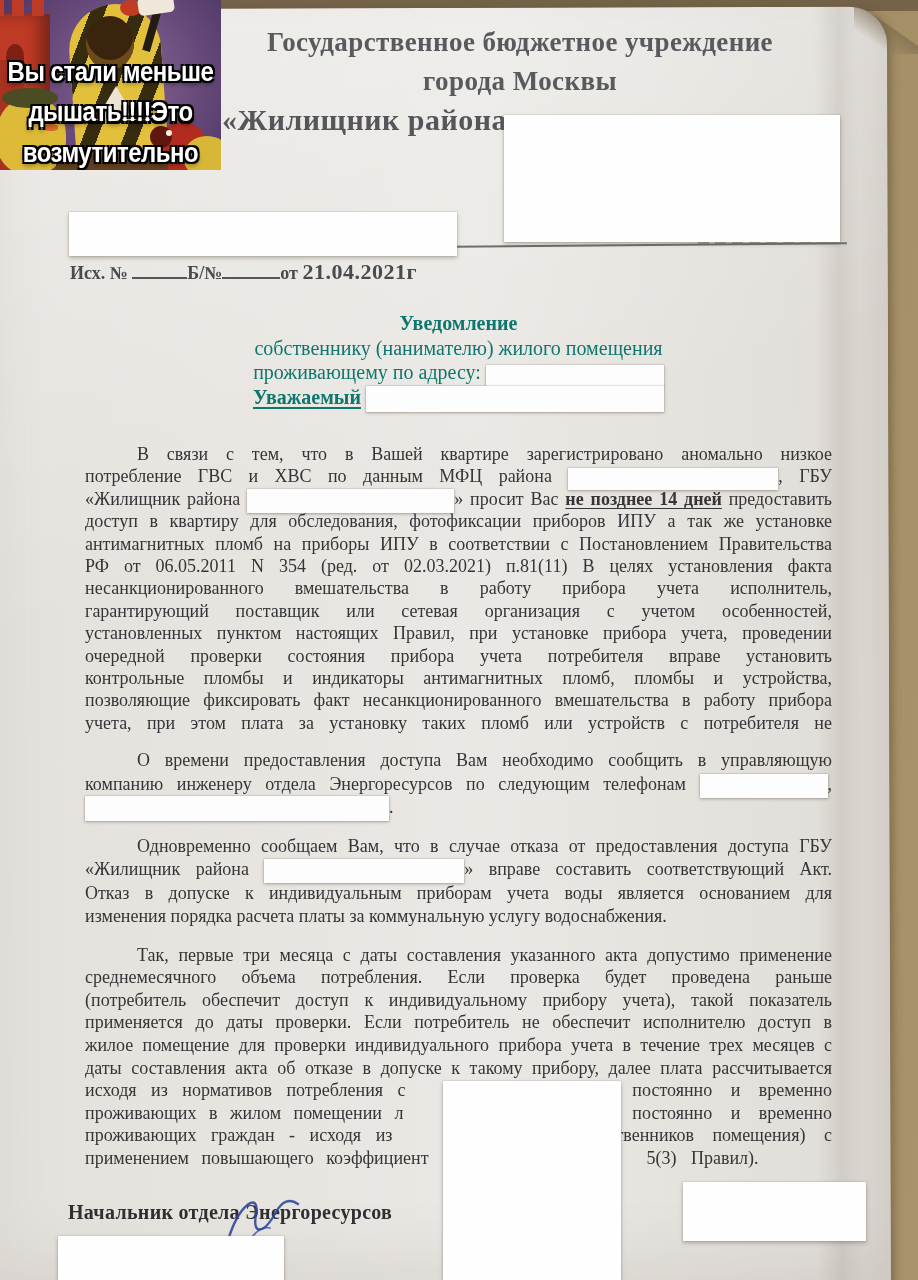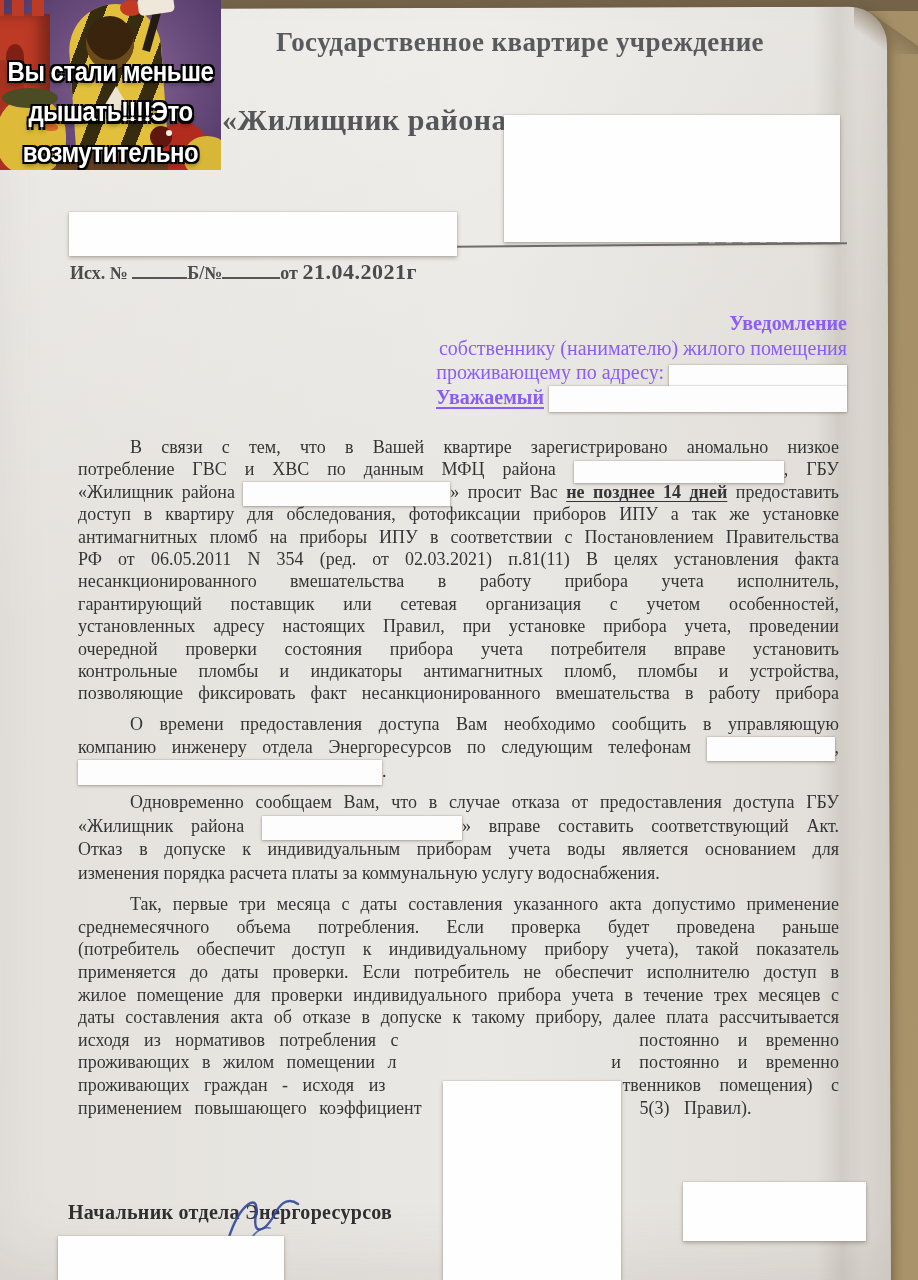--- a/index.html
+++ b/index.html
@@ -28,25 +28,25 @@
   #hdr1{top:27px;font-size:27px;}
   #hdr2{top:66px;font-size:27px;}
   #hdr3{position:absolute;left:222px;top:103px;font-size:30px;font-weight:bold;color:#55565a;letter-spacing:.5px;}
   #hline{position:absolute;left:70px;top:249px;width:777px;height:2px;background:#6f6e6c;transform:rotate(-0.5deg);transform-origin:left center;z-index:1;}
   #sliver{position:absolute;left:698px;top:240px;width:138px;height:4px;opacity:.65;z-index:1;
     background:repeating-linear-gradient(90deg,#7d7c7a 0 11px,transparent 11px 17px);}
   #refline{position:absolute;left:70px;top:259px;font-size:18px;font-weight:bold;color:#4b4b4e;}
   .uline{display:inline-block;border-bottom:2px solid #55555a;height:14px;}
   #ref-date{font-size:22px;letter-spacing:.5px;}
   
-  #titleblock{position:absolute;left:70px;top:311px;width:777px;text-align:right;font-size:20px;line-height:24.5px;color:#8b5cf6;}
+  #titleblock{position:absolute;left:70px;top:311px;width:777px;text-align:center;font-size:20px;line-height:24.5px;color:#0f766e;}
   .bu{font-weight:bold;text-decoration:underline;text-underline-offset:3px;}
   
   #bodytext{position:absolute;left:70px;top:428px;width:777px;font-size:18px;color:#353537;}
-  .para{margin:8px;}
+  .para{margin:15px;}
   .line{height:22.4px;line-height:22.4px;text-align:justify;text-align-last:justify;white-space:nowrap;}
   .p2 .line,.p3 .line{height:23.5px;line-height:23.5px;}
   .p4 .line{height:22.6px;line-height:22.6px;}
   .last{text-align-last:left;}
   .ind{text-indent:52px;}
   .split{display:flex;justify-content:space-between;text-align:left;text-align-last:left;}
   .ws14{word-spacing:14px;text-align:center;} .ws10{word-spacing:10px;} .ws8{word-spacing:8px;}
   
   .rb{display:inline-block;background:#fdfdfd;vertical-align:text-bottom;margin-bottom:-4px;
       box-shadow:0 1px 3px rgba(80,70,58,.40),0 0 0 .5px rgba(160,152,140,.35);}
@@ -104,21 +104,22 @@
 <body>
 
 <div id="top-strip"></div>
 <div id="paper">
     <div class="crease"></div>
   </div>
 <div id="cornershade"></div>
 
 <div id="content">
 
-  <div id="hdr1" class="hdr">Государственное квартире учреждение</div>
+  <div id="hdr1" class="hdr">Государственное бюджетное учреждение</div>
+  <div id="hdr2" class="hdr">города Москвы</div>
   <div id="hdr3">«Жилищник района</div>
 
   <div id="hline"></div>
   <div id="sliver"></div>
 
   <div id="refline">
     <span>Исх. №</span>
     <span class="uline" style="width:55px"></span><span>Б/№</span><span class="uline" style="width:58px"></span><span>от</span>
     <span id="ref-date">21.04.2021г</span>
   </div>
@@ -133,24 +134,25 @@
   <div id="bodytext">
     <div class="para p1">
       <div class="line ind">В связи с тем, что в Вашей квартире зарегистрировано аномально низкое</div>
       <div class="line"><span>потребление ГВС и ХВС  по данным МФЦ района</span> <span class="rb" style="width:210px;height:22px"></span><span>, ГБУ</span></div>
       <div class="line"><span>«Жилищник района</span> <span class="rb" style="width:207px;height:24px"></span><span>» просит Вас</span> <span class="bu">не позднее 14 дней</span> <span>предоставить</span></div>
       <div class="line">доступ в квартиру для обследования, фотофиксации приборов ИПУ а так же установке</div>
       <div class="line">антимагнитных пломб на приборы ИПУ в соответствии с Постановлением Правительства</div>
       <div class="line">РФ от 06.05.2011 N 354 (ред. от 02.03.2021)  п.81(11) В целях установления факта</div>
       <div class="line">несанкционированного вмешательства в работу прибора учета исполнитель,</div>
       <div class="line">гарантирующий поставщик или сетевая организация с учетом особенностей,</div>
-      <div class="line">установленных адресу настоящих Правил, при установке прибора учета, проведении</div>
+      <div class="line">установленных пунктом настоящих Правил, при установке прибора учета, проведении</div>
       <div class="line">очередной проверки состояния прибора учета потребителя вправе установить</div>
       <div class="line">контрольные пломбы и индикаторы антимагнитных пломб, пломбы и устройства,</div>
       <div class="line">позволяющие фиксировать факт несанкционированного вмешательства в работу прибора</div>
+      <div class="line">учета, при этом плата за установку таких пломб или устройств с потребителя не</div>
     </div>
 
     <div class="para p2" style="margin-top:3px">
       <div class="line ind">О времени предоставления доступа Вам необходимо сообщить в управляющую</div>
       <div class="line"><span>компанию инженеру отдела Энергоресурсов по следующим телефонам</span> <span class="rb" style="width:128px;height:24px"></span><span>,</span></div>
       <div class="line last"><span class="rb" style="width:304px;height:25px"></span><span>.</span></div>
     </div>
 
     <div class="para p3" style="margin-top:6px">
       <div class="line ind">Одновременно сообщаем Вам, что в случае отказа от предоставления доступа ГБУ</div>

